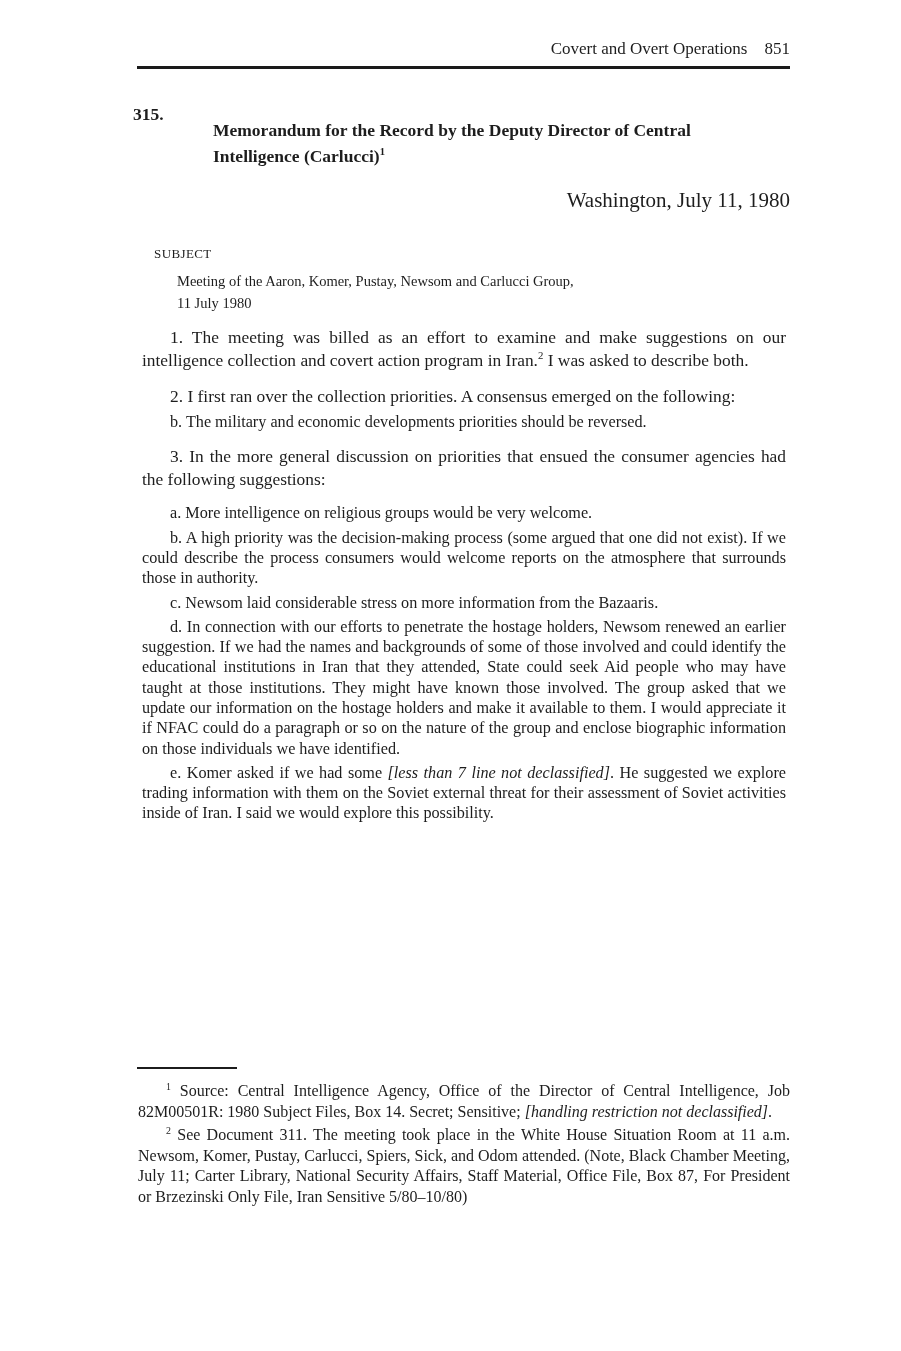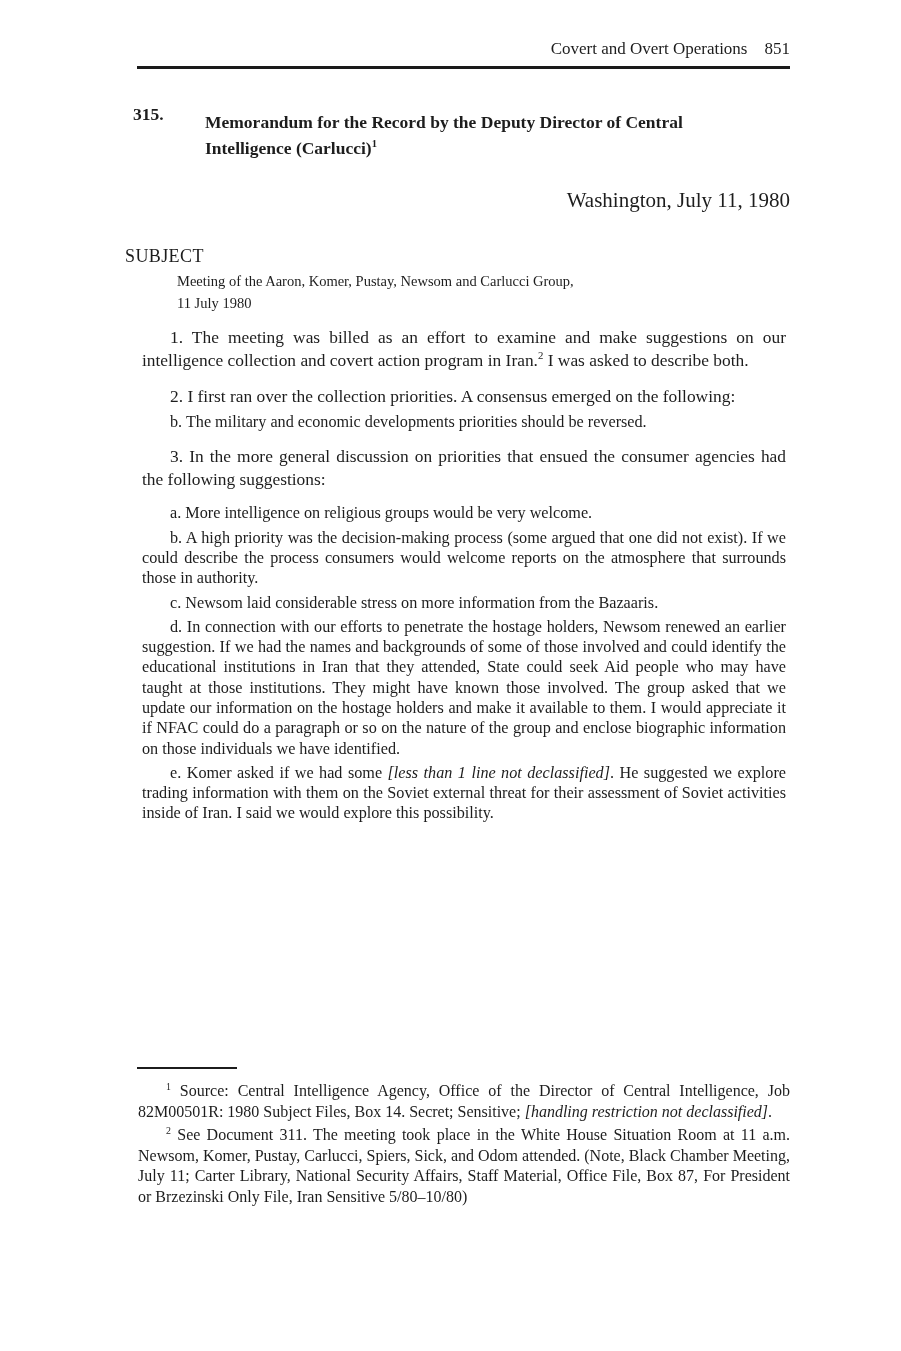--- a/index.html
+++ b/index.html
@@ -42,37 +42,37 @@
     position: absolute;
     top: 101px;
     left: 133px;
     width: 660px;
     display: flex;
     font-weight: bold;
     font-size: 17.5px;
     line-height: 26px;
   }
   .doc-num { width: 64px; flex: none; }
-  .doc-title { margin: 8px; font-size: 17.5px; font-weight: bold; max-width: 490px; }
+  .doc-title { margin: 16px; font-size: 17.5px; font-weight: bold; max-width: 490px; }
   .doc-title sup { font-size: 0.6em; line-height: 0; }
   
   .dateline {
     position: absolute;
     top: 188px;
     left: 137px;
     width: 653px;
     text-align: right;
     font-size: 21px;
   }
   
   .subject-label {
     position: absolute;
     top: 246px;
-    left: 125px;
-    font-size: 18px;
+    left: 154px;
+    font-size: 13px;
     letter-spacing: 0.4px;
   }
   .subject-block {
     position: absolute;
     top: 271px;
     left: 177px;
     font-size: 14.5px;
     line-height: 21.5px;
   }
   
@@ -137,21 +137,21 @@
 
   <div class="body-text" id="body-paragraphs">
       <p class="para-numbered"><span>1. The meeting was billed as an effort to examine and make suggestions on our intelligence collection and covert action program in Iran.</span><sup>2</sup><span> I was asked to describe both.</span></p>
       <p class="para-numbered gap-before"><span>2. I first ran over the collection priorities. A consensus emerged on the following:</span></p>
       <p class="para-lettered"><span>b. The military and economic developments priorities should be reversed.</span></p>
       <p class="para-numbered gap-before"><span>3. In the more general discussion on priorities that ensued the consumer agencies had the following suggestions:</span></p>
       <p class="para-lettered gap-before"><span>a. More intelligence on religious groups would be very welcome.</span></p>
       <p class="para-lettered"><span>b. A high priority was the decision-making process (some argued that one did not exist). If we could describe the process consumers would welcome reports on the atmosphere that surrounds those in authority.</span></p>
       <p class="para-lettered"><span>c. Newsom laid considerable stress on more information from the Bazaaris.</span></p>
       <p class="para-lettered"><span>d. In connection with our efforts to penetrate the hostage holders, Newsom renewed an earlier suggestion. If we had the names and backgrounds of some of those involved and could identify the educational institutions in Iran that they attended, State could seek Aid people who may have taught at those institutions. They might have known those involved. The group asked that we update our information on the hostage holders and make it available to them. I would appreciate it if NFAC could do a paragraph or so on the nature of the group and enclose biographic information on those individuals we have identified.</span></p>
-      <p class="para-lettered"><span>e. Komer asked if we had some </span><span class="it">[less than 1 line not declassified]</span><span>. He suggested we explore trading information with them on the Soviet external threat for their assessment of Soviet activities inside of Iran. I said we would explore this possibility.</span></p>
+      <p class="para-lettered"><span>e. Komer asked if we had some </span><span class="it">[less than 7 line not declassified]</span><span>. He suggested we explore trading information with them on the Soviet external threat for their assessment of Soviet activities inside of Iran. I said we would explore this possibility.</span></p>
     </div>
 
   <div class="fn-sep"></div>
   <div class="footnotes" id="footnotes">
       <p><sup>1</sup><span> Source: Central Intelligence Agency, Office of the Director of Central Intelligence, Job 82M00501R: 1980 Subject Files, Box 14. Secret; Sensitive; </span><span class="it">[handling restriction not declassified]</span><span>.</span></p>
       <p><sup>2</sup><span> See Document 311. The meeting took place in the White House Situation Room at 11 a.m. Newsom, Komer, Pustay, Carlucci, Spiers, Sick, and Odom attended. (Note, Black Chamber Meeting, July 11; Carter Library, National Security Affairs, Staff Material, Office File, Box 87, For President or Brzezinski Only File, Iran Sensitive 5/80–10/80)</span></p>
     </div>
 
 </div>
 

